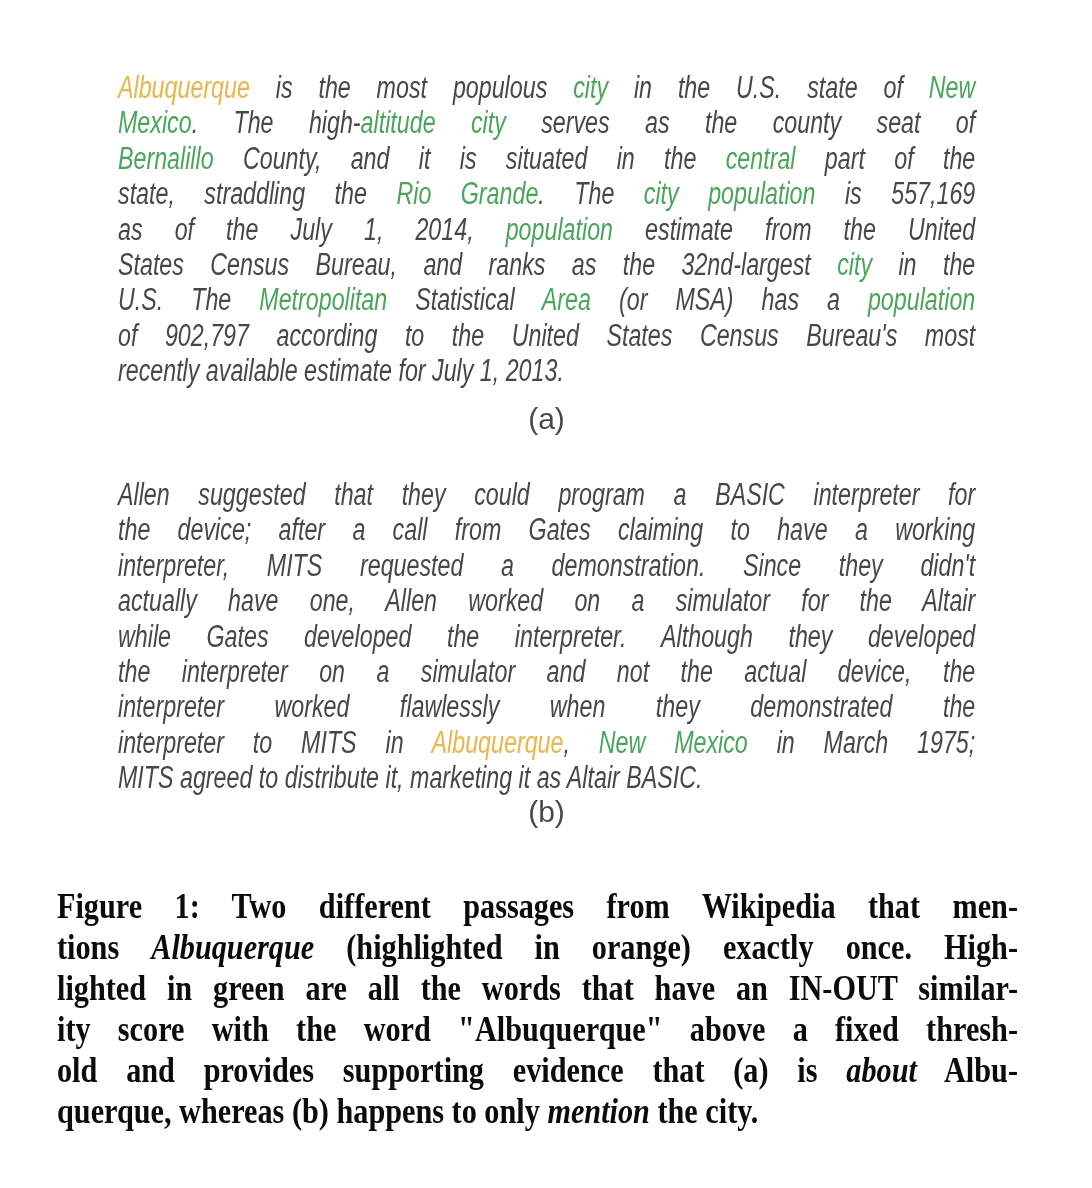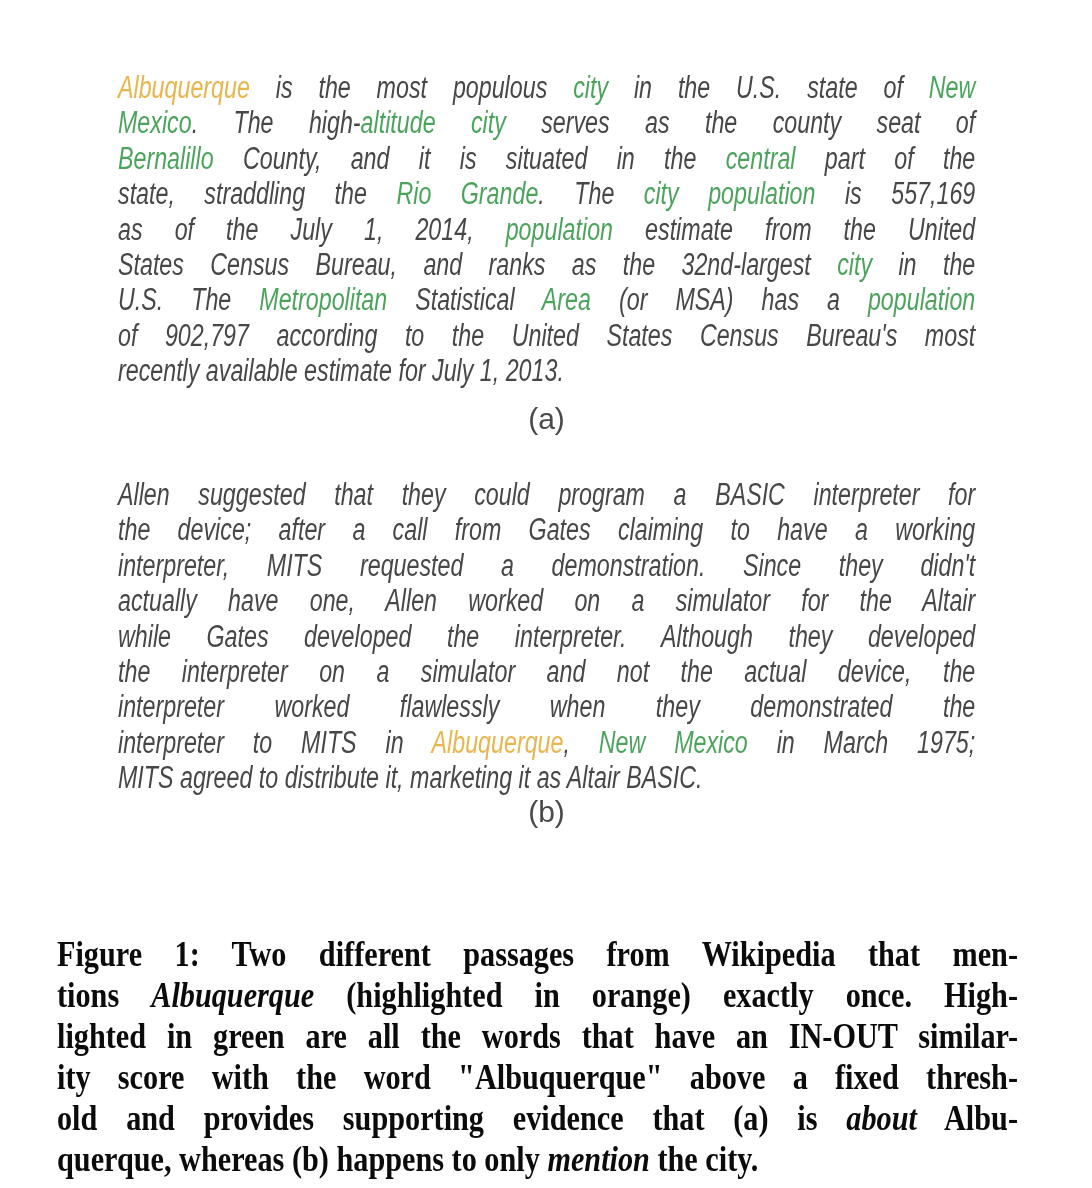--- a/index.html
+++ b/index.html
@@ -52,21 +52,20 @@
     color: #4a4a4a;
   }
   #label-a { top: 402px; }
   #label-b { top: 795px; }
   
   .caption {
     position: absolute;
     left: 57px;
     top: 886px;
     width: 961px;
-    margin-top: 48px;
   }
   .caption .scale-inner {
     width: 1144px;
     transform: scaleX(0.84);
     transform-origin: 0 0;
     font-family: "Liberation Serif", serif;
     font-weight: bold;
     font-size: 36px;
     line-height: 41px;
     color: #0b0b0b;

